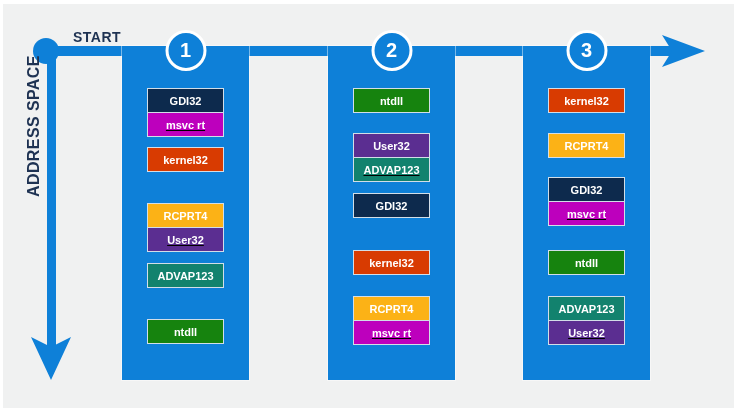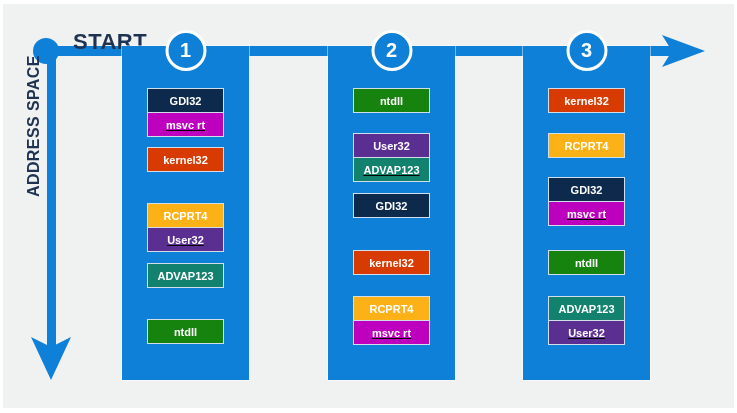--- a/index.html
+++ b/index.html
@@ -9,21 +9,21 @@
   .layer{position:absolute;left:0;top:0;width:737px;height:413px;}
 
   
   .start-dot{position:absolute;left:33px;top:38px;width:26px;height:26px;border-radius:50%;background:var(--blue);}
   .h-line{position:absolute;left:46px;top:46px;width:626px;height:10px;background:var(--blue);}
   .v-line{position:absolute;left:47px;top:51px;width:9px;height:300px;background:var(--blue);}
   .arrow-right{position:absolute;left:662px;top:34px;}
   .arrow-down{position:absolute;left:31px;top:337px;}
   .arrow-right polygon,.arrow-down polygon{fill:var(--blue);}
 
-  .start-label{position:absolute;left:73px;top:29px;font-size:22px;font-weight:bold;
+  .start-label{position:absolute;left:73px;top:29px;font-size:14px;font-weight:bold;
     color:var(--label);letter-spacing:.5px;}
   .addr-label{position:absolute;left:25px;top:197px;transform:rotate(-90deg);
     transform-origin:top left;white-space:nowrap;font-size:16px;font-weight:bold;
     color:var(--label);letter-spacing:.4px;}
 
   
   .column{position:absolute;top:46px;width:127px;height:334px;background:var(--blue);
     box-shadow:0 0 0 1px rgba(255,255,255,.45);}
   .column:nth-of-type(1){left:122px;}
   .column:nth-of-type(2){left:328px;}

